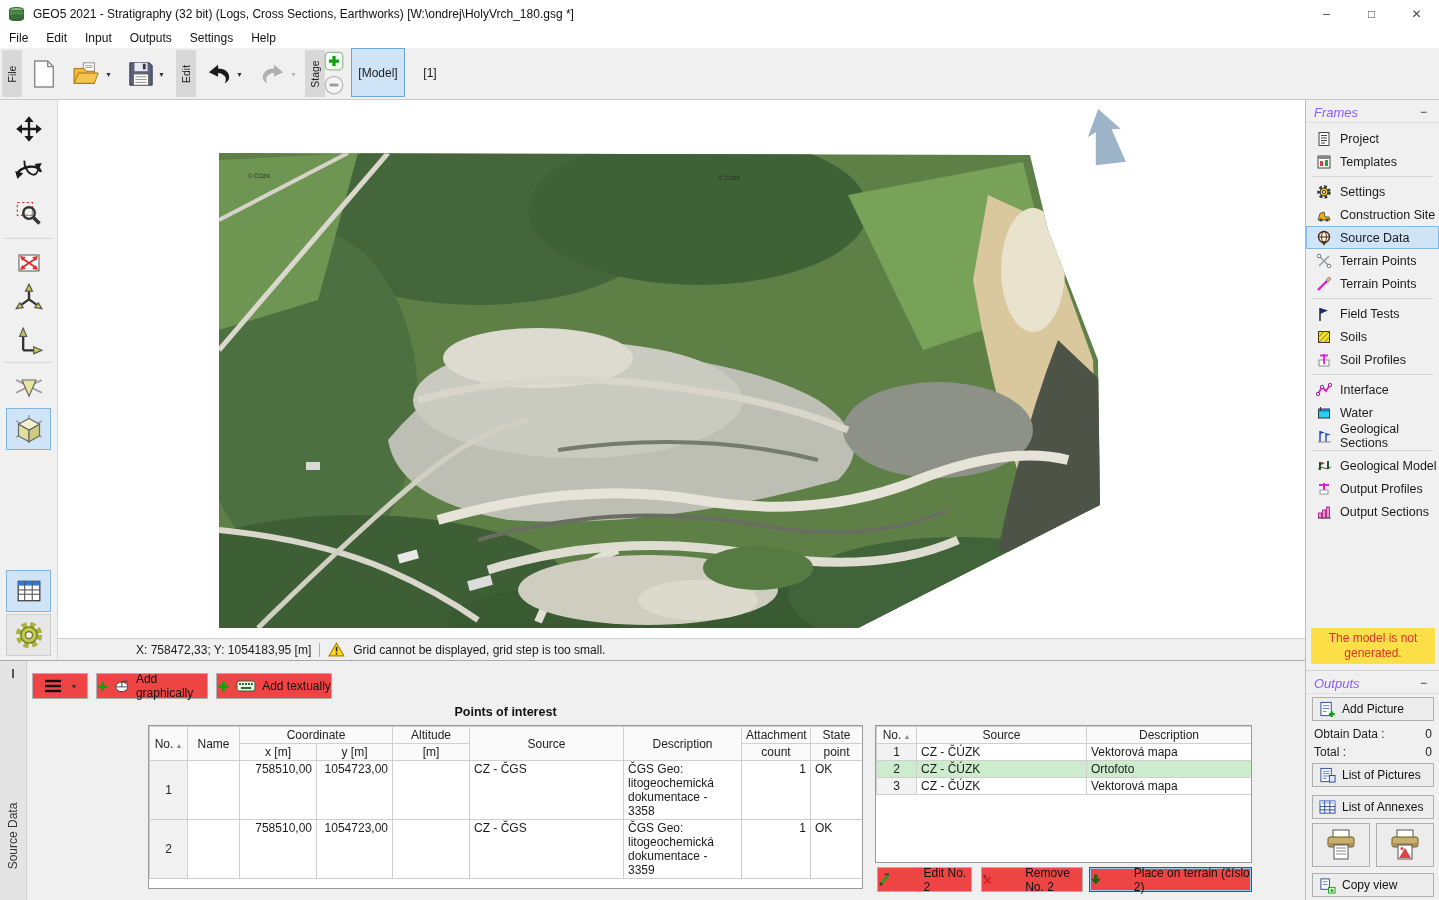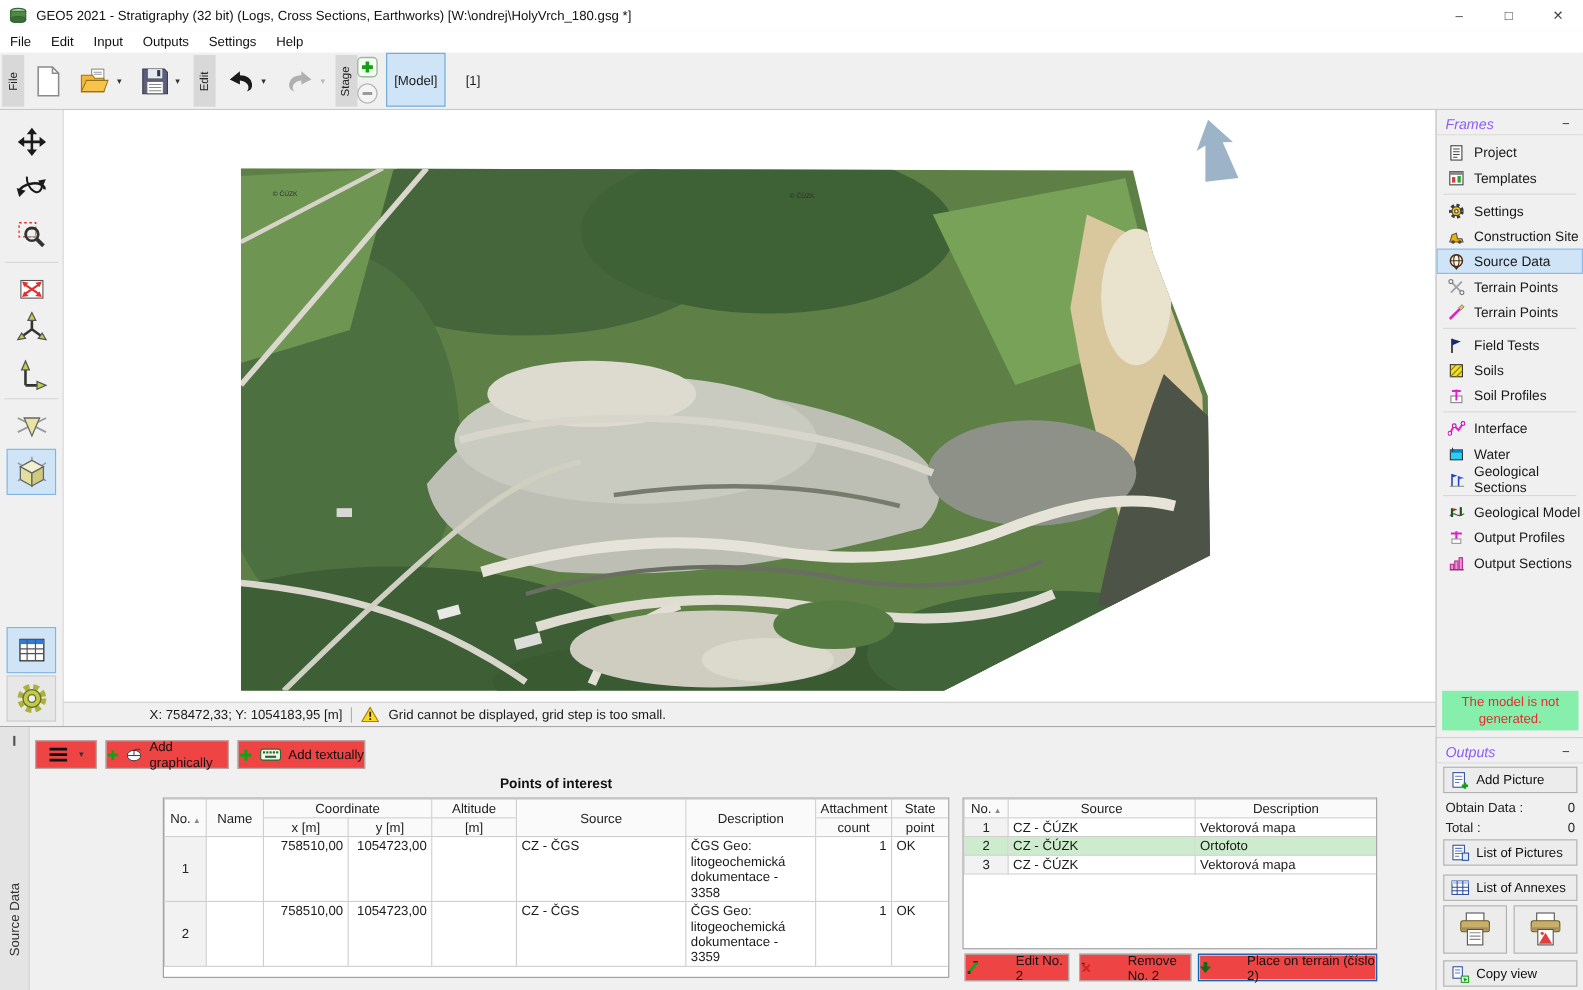--- a/index.html
+++ b/index.html
@@ -35,21 +35,21 @@
   .vdiv{width:1px;height:14px;background:#b0b0b0;}
   
   #frames-panel{position:absolute;left:1305px;top:100px;width:134px;height:570px;background:#f0f0f0;border-left:1px solid #bdbdbd;box-sizing:border-box;}
   .panel-head{height:20px;display:flex;align-items:center;justify-content:space-between;padding:2px 8px 0 8px;border-bottom:1px solid #dcdcdc;}
   .panel-head .ttl{font-size:13px;color:#8b5cf6;font-style:italic;}
   .panel-min{color:#333;padding:0 4px;}
   .frame-item{height:23px;display:flex;align-items:center;padding-left:9px;gap:8px;border:1px solid transparent;box-sizing:border-box;font-size:12.5px;}
   .frame-item.sel{background:#cfe4f7;border:1px solid #86b9e6;}
   .fi{width:16px;height:16px;flex:0 0 16px;}
   .frame-sep{border-top:1px solid #d6d6d6;margin:3px 6px;}
-  #notice{position:absolute;left:5px;bottom:6px;width:124px;height:36px;background:#86efac;color:#e03030;display:flex;align-items:center;justify-content:center;text-align:center;line-height:15px;font-size:12px;}
+  #notice{position:absolute;left:5px;bottom:6px;width:124px;height:36px;background:#fde047;color:#e03030;display:flex;align-items:center;justify-content:center;text-align:center;line-height:15px;font-size:12px;}
   
   #bottom{position:absolute;left:0;top:660px;width:1305px;height:240px;background:#f0f0f0;border-top:1px solid #a8a8a8;box-sizing:border-box;}
   #side-strip{position:absolute;left:0;top:0;width:27px;height:240px;background:#e4e4e4;border-right:1px solid #cfcfcf;box-sizing:border-box;}
   #side-grip{position:absolute;left:12px;top:8px;width:2px;height:9px;background:#555;}
   #side-label{position:absolute;left:0;top:120px;width:27px;height:110px;display:flex;align-items:center;justify-content:center;}
   #side-label span{transform:rotate(-90deg);white-space:nowrap;color:#333;}
   .btn{background:#ef4444;border:1px solid #b0b0b0;box-sizing:border-box;display:flex;align-items:center;justify-content:center;gap:6px;font-size:12px;color:#111;}
   #list-btn{position:absolute;left:32px;top:12px;width:56px;height:26px;gap:8px;}
   #add-graph{position:absolute;left:96px;top:12px;width:112px;height:26px;}
   #add-text{position:absolute;left:216px;top:12px;width:116px;height:26px;}

